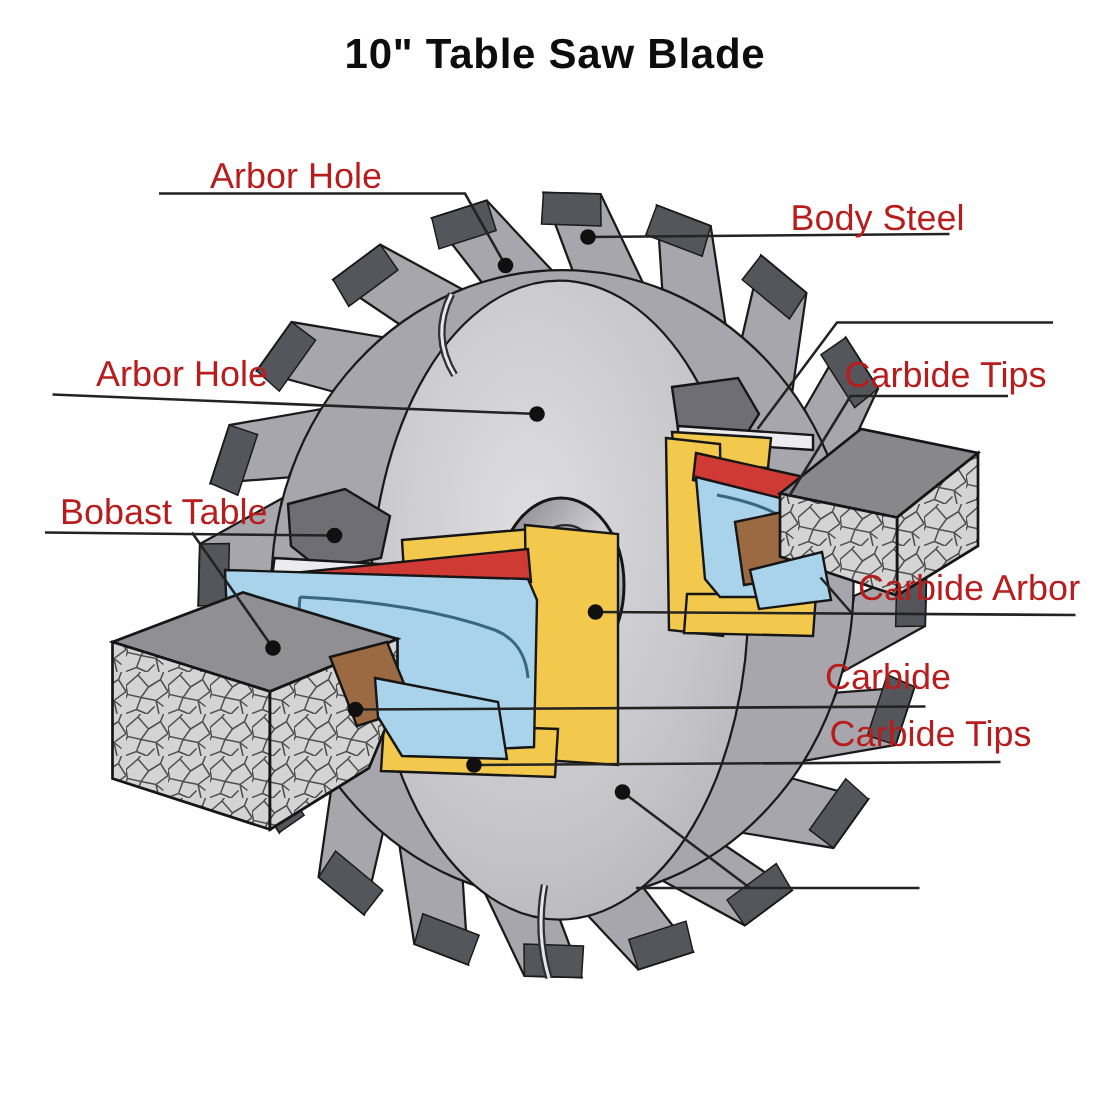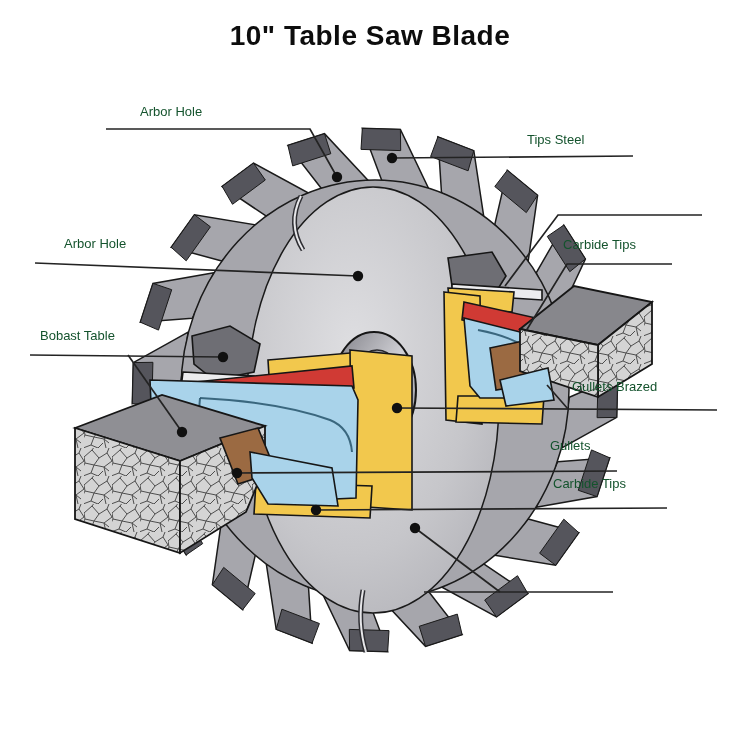--- a/index.html
+++ b/index.html
@@ -1,20 +1,20 @@
 <!DOCTYPE html>
 <html><head>
 <meta charset="utf-8">
 <style>
   html,body{margin:0;padding:0;background:#ffffff;}
   .stage{position:relative;width:740px;height:740px;background:#ffffff;overflow:hidden;
          font-family:"Liberation Sans",sans-serif;}
   .title{position:absolute;left:0;top:20px;width:740px;text-align:center;
          font-size:28px;font-weight:bold;color:#0d0d0d;letter-spacing:.5px;}
-  .lbl{position:absolute;font-size:13px;color:#14532d;white-space:nowrap;line-height:1.1;}
+  .lbl{position:absolute;font-size:24px;color:#b91c1c;white-space:nowrap;line-height:1.1;}
   svg{position:absolute;left:0;top:0;}
 </style>
 </head>
 <body>
 
 <div class="stage">
 
   <svg width="740" height="740" viewBox="0 0 740 740">
     <defs>
       <radialGradient id="faceGrad" cx="42%" cy="38%" r="80%">
@@ -166,20 +166,20 @@
         <circle cx="397" cy="408" r="5.2"></circle>
       <circle cx="237" cy="473" r="5.2"></circle>
         <circle cx="316" cy="510" r="5.2"></circle>
       <circle cx="415" cy="528" r="5.2"></circle>
     </g>
   </svg>
 
   <div class="title">10" Table Saw Blade</div>
 
   <div class="lbl" style="left:140px;top:105px">Arbor Hole</div>
-  <div class="lbl" style="left:527px;top:133px">Tips Steel</div>
+  <div class="lbl" style="left:527px;top:133px">Body Steel</div>
   <div class="lbl" style="left:563px;top:238px">Carbide Tips</div>
   <div class="lbl" style="left:64px;top:237px">Arbor Hole</div>
   <div class="lbl" style="left:40px;top:329px">Bobast Table</div>
-  <div class="lbl" style="left:572px;top:380px">Gullets Brazed</div>
-  <div class="lbl" style="left:550px;top:439px">Gullets</div>
+  <div class="lbl" style="left:572px;top:380px">Carbide Arbor</div>
+  <div class="lbl" style="left:550px;top:439px">Carbide</div>
   <div class="lbl" style="left:553px;top:477px">Carbide Tips</div>
 </div>
 
 </body></html>

